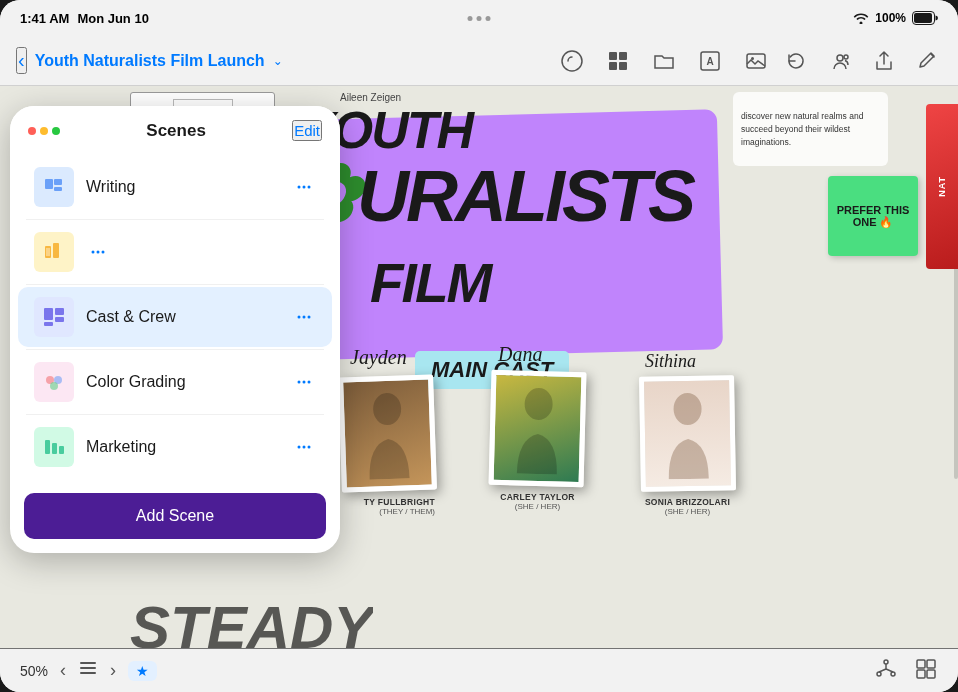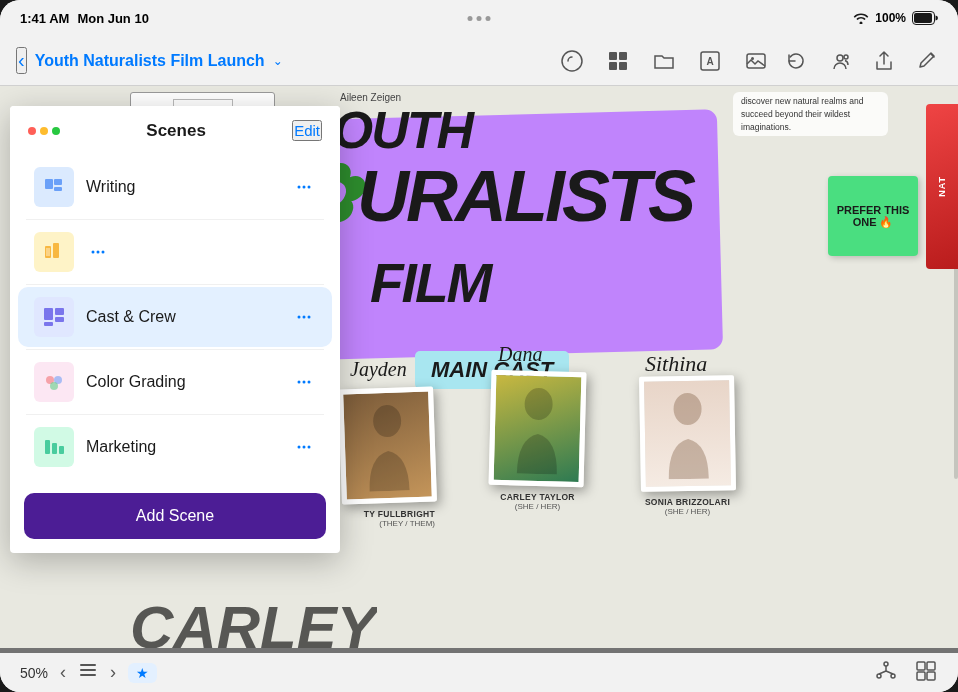--- a/index.html
+++ b/index.html
@@ -105,21 +105,21 @@
       z-index: 10;
     }
 
     
     .scene-panel {
       position: absolute;
       top: 20px;
       left: 10px;
       width: 330px;
       background: white;
-      border-radius: 4px;
+      border-radius: 24px;
       box-shadow: 0 8px 32px rgba(0,0,0,0.25);
       overflow: hidden;
       z-index: 50;
     }
 
     .scene-panel-header {
       display: flex;
       align-items: center;
       justify-content: space-between;
       padding: 14px 18px 10px;
@@ -213,21 +213,21 @@
     }
 
     
     .bottom-toolbar {
       position: absolute;
       bottom: 0;
       left: 0;
       right: 0;
       height: 44px;
       background: #f2f2f2;
-      border-top: 5px solid #737373;
+      border-top: 1px solid #737373;
       display: flex;
       align-items: center;
       justify-content: space-between;
       padding: 0 20px;
       z-index: 100;
     }
 
     .bottom-left { display: flex; align-items: center; gap: 12px; }
     .bottom-right { display: flex; align-items: center; gap: 16px; }
     .zoom-label { font-size: 14px; color: #333; font-weight: 500; }
@@ -373,21 +373,21 @@
       <div class="aileen-label" style="position:absolute;top:6px;left:340px;z-index:10;font-size:10px;color:#444;">Aileen Zeigen</div>
 
       <div style="position:absolute;top:6px;left:130px;width:145px;background:white;border:1.5px solid #999;border-radius:3px;padding:6px;z-index:10;font-size:7px;line-height:1.4;color:#333;">
         <div style="border:1px solid #bbb;width:60px;height:40px;margin:0 auto 4px;display:flex;align-items:center;justify-content:center;font-size:18px;">👁</div>
         <div style="text-align:center;font-weight:700;font-size:8px;">PORTAL<br>GRAPHICS</div>
         <div style="margin-top:4px;font-size:7px;">CAMERA:</div>
         <div style="background:#e0e7ff;border-radius:2px;padding:1px 4px;margin:2px 0;text-align:center;font-size:7px;">MACRO LENS</div>
         <div style="background:#e0e7ff;border-radius:2px;padding:1px 4px;text-align:center;font-size:7px;">STEADY CAM</div>
       </div>
 
-      <div style="position:absolute;top:6px;right:70px;width:155px;background:rgba(255,255,255,0.8);padding:3px 8px;border-radius:6px;font-size:8.5px;color:#333;line-height:1.5;z-index:10;">
+      <div style="position:absolute;top:6px;right:70px;width:155px;background:rgba(255,255,255,0.8);padding:18px 8px;border-radius:6px;font-size:8.5px;color:#333;line-height:1.5;z-index:10;">
         <span>discover new natural realms and succeed beyond their wildest imaginations.</span>
       </div>
 
       <div style="position:absolute;top:18px;right:0;width:32px;height:165px;background:linear-gradient(160deg,#ef4444,#b91c1c);border-radius:4px 0 0 4px;z-index:10;overflow:hidden;display:flex;flex-direction:column;justify-content:center;align-items:center;">
         <span style="color:white;font-size:9px;font-weight:700;writing-mode:vertical-rl;transform:rotate(180deg);letter-spacing:1px;">NAT</span>
       </div>
 
       <div style="position:absolute;top:18px;left:300px;z-index:5;font-size:52px;font-weight:900;color:#1a1a1a;font-style:italic;letter-spacing:-2px;line-height:1;">YOUTH</div>
 
       <div style="position:absolute;top:68px;left:195px;z-index:5;font-size:72px;font-weight:900;color:#1a1a1a;font-style:italic;letter-spacing:-3px;line-height:1;">
@@ -395,21 +395,21 @@
       </div>
 
       <div style="position:absolute;top:165px;left:370px;z-index:5;font-size:55px;font-weight:900;color:#1a1a1a;font-style:italic;letter-spacing:-2px;">FILM</div>
 
       <div class="sticky-note">
         <span>PREFER THIS ONE 🔥</span>
       </div>
 
       <div style="position:absolute;top:265px;left:415px;background:#a8e6f0;padding:6px 16px;border-radius:5px;font-size:22px;font-weight:900;color:#1a1a1a;font-style:italic;z-index:8;white-space:nowrap;">MAIN CAST</div>
 
-      <div style="position:absolute;top:290px;left:340px;z-index:8;margin-top:12px;">
+      <div style="position:absolute;top:290px;left:340px;z-index:8;">
 
         <div style="position:absolute;top:-30px;left:10px;font-size:20px;font-style:italic;font-family:cursive;color:#1a1a1a;white-space:nowrap;">Jayden</div>
         <div style="width:95px;height:115px;background:linear-gradient(160deg,#7c5c3a,#c4955a);border:5px solid white;box-shadow:3px 4px 12px rgba(0,0,0,0.35);transform:rotate(-2deg);border-radius:2px;">
           <div style="width:100%;height:100%;display:flex;align-items:center;justify-content:center;">
 
             <svg width="60" height="90" viewBox="0 0 60 90" fill="rgba(0,0,0,0.2)">
               <ellipse cx="30" cy="20" rx="14" ry="16"></ellipse>
               <path d="M10 90 Q10 55 30 50 Q50 55 50 90z"></path>
             </svg>
           </div>
@@ -430,37 +430,37 @@
             </svg>
           </div>
         </div>
         <div style="text-align:center;margin-top:6px;">
           <div style="font-size:8.5px;font-weight:700;color:#333;text-transform:uppercase;letter-spacing:0.3px;">CARLEY TAYLOR</div>
           <div style="font-size:8px;color:#555;text-transform:uppercase;">(SHE / HER)</div>
         </div>
       </div>
 
       <div style="position:absolute;top:290px;left:640px;z-index:8;">
-        <div style="position:absolute;top:-25px;left:5px;font-size:22px;font-style:italic;font-family:cursive;color:#1a1a1a;white-space:nowrap;">Sithina</div>
+        <div style="position:absolute;top:-25px;left:5px;font-size:18px;font-style:italic;font-family:cursive;color:#1a1a1a;white-space:nowrap;">Sithina</div>
         <div style="width:95px;height:115px;background:linear-gradient(160deg,#d0d0d0,#f0f0f0);border:5px solid white;box-shadow:3px 4px 12px rgba(0,0,0,0.35);transform:rotate(-1deg);border-radius:2px;">
           <div style="width:100%;height:100%;display:flex;align-items:center;justify-content:center;background:linear-gradient(180deg,#e8d5c8,#f5ebe3);">
             <svg width="60" height="90" viewBox="0 0 60 90" fill="rgba(100,60,30,0.3)">
               <ellipse cx="30" cy="20" rx="14" ry="16"></ellipse>
               <path d="M10 90 Q10 55 30 50 Q50 55 50 90z"></path>
             </svg>
           </div>
         </div>
         <div style="text-align:center;margin-top:6px;">
           <div style="font-size:8.5px;font-weight:700;color:#333;text-transform:uppercase;letter-spacing:0.3px;">SONIA BRIZZOLARI</div>
           <div style="font-size:8px;color:#555;text-transform:uppercase;">(SHE / HER)</div>
         </div>
       </div>
 
       <div style="position:absolute;bottom:0;left:130px;font-size:60px;font-weight:900;color:#1a1a1a;font-style:italic;z-index:5;overflow:hidden;height:55px;">
-        <span style="opacity:0.7;">CARLEY</span>
+        <span style="opacity:0.7;">STEADY</span>
       </div>
 
       <div class="canvas-scrollbar"></div>
 
     </div>
 
     <div class="scene-panel">
       <div class="scene-panel-header">
         <div class="scene-panel-dots">
           <div class="scene-dot"></div>

